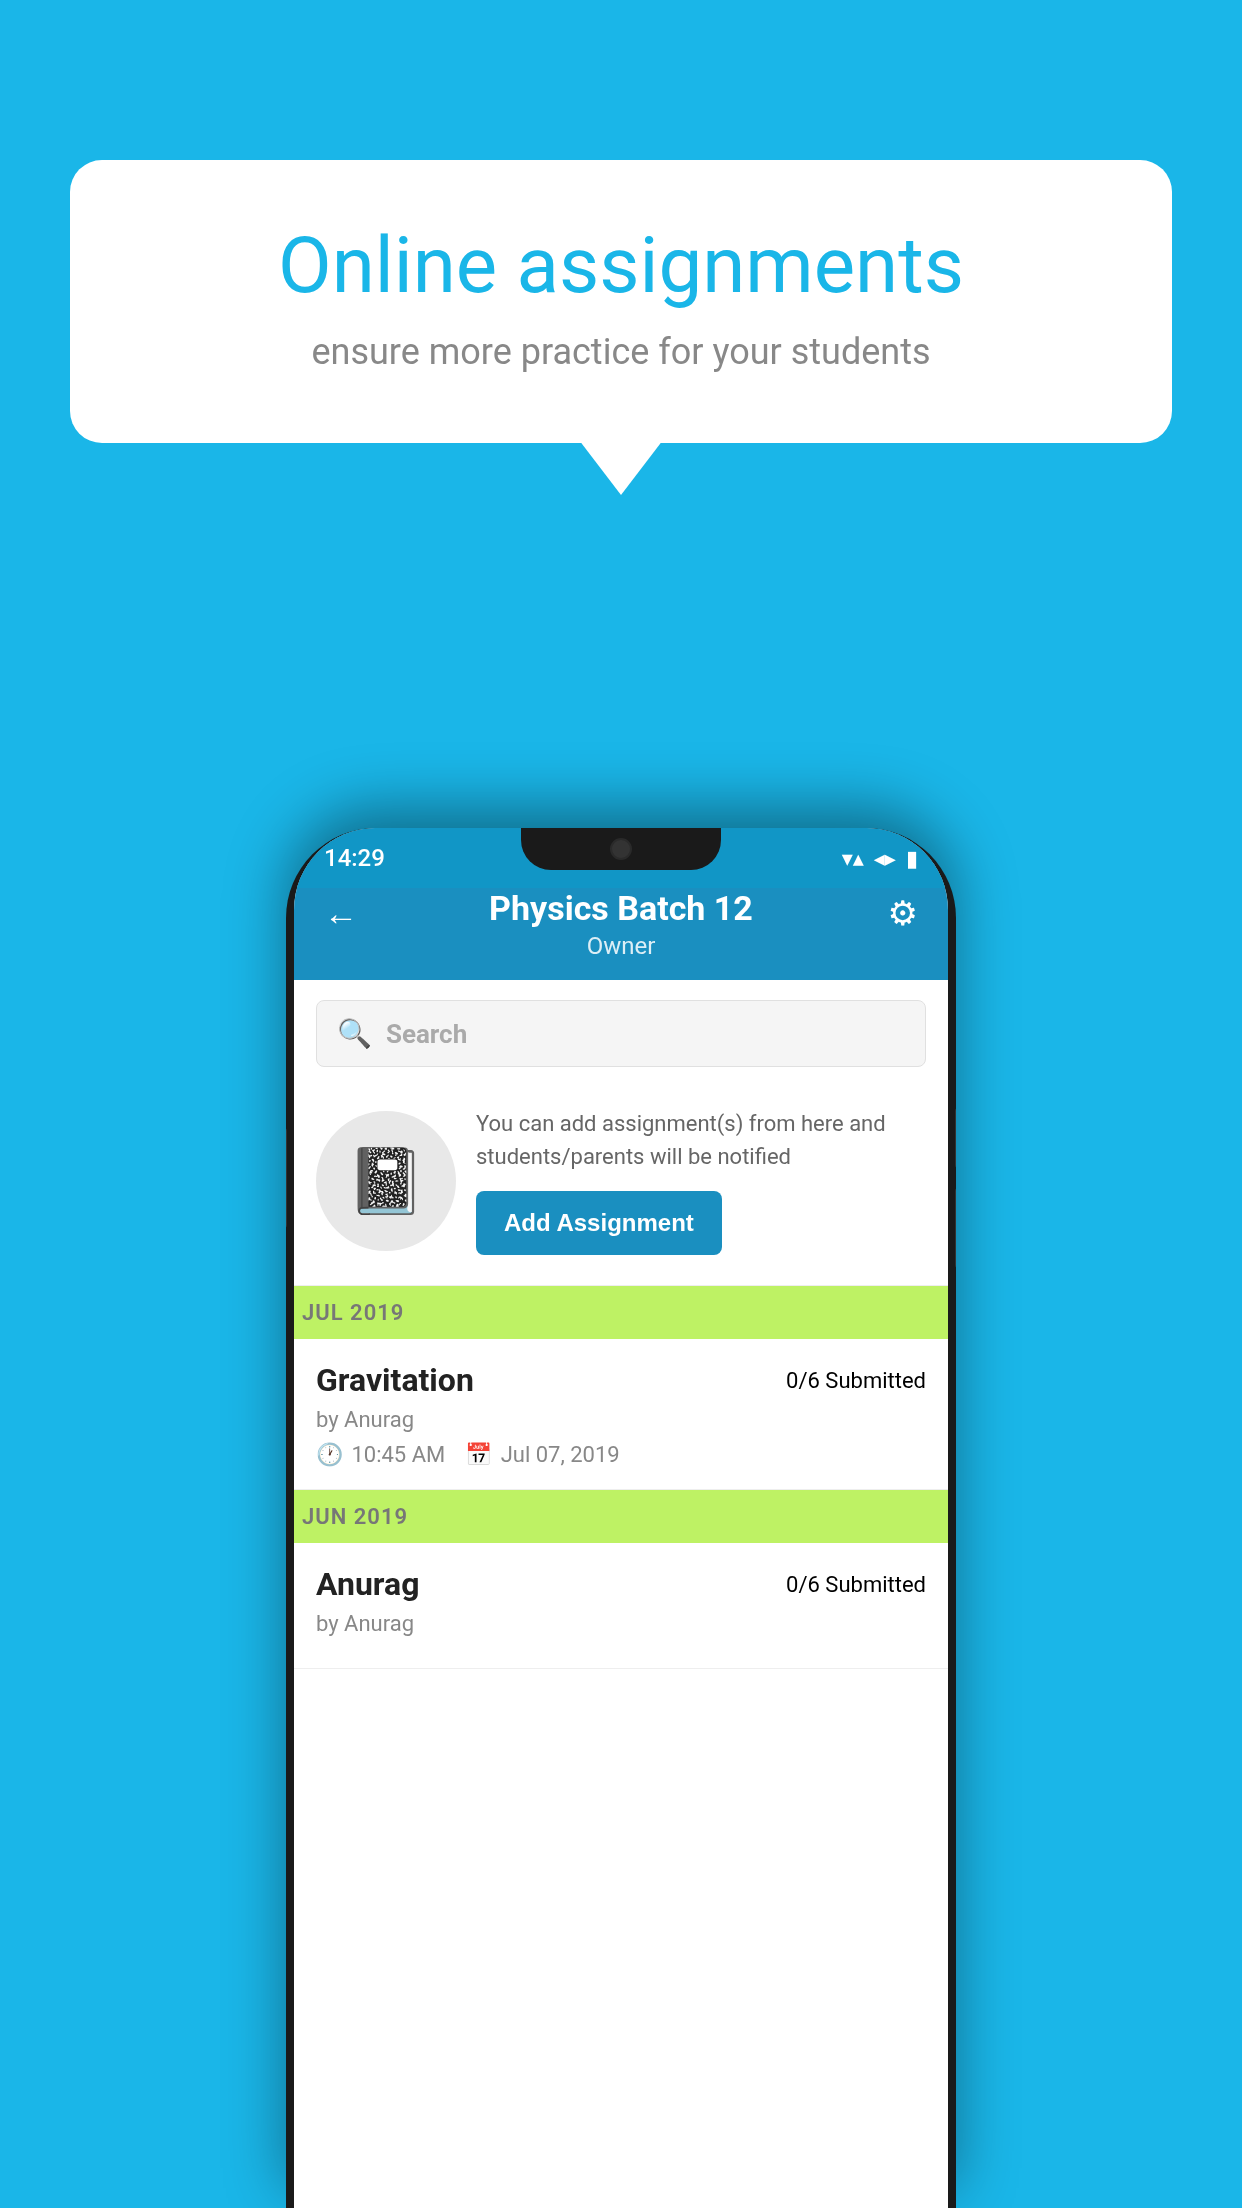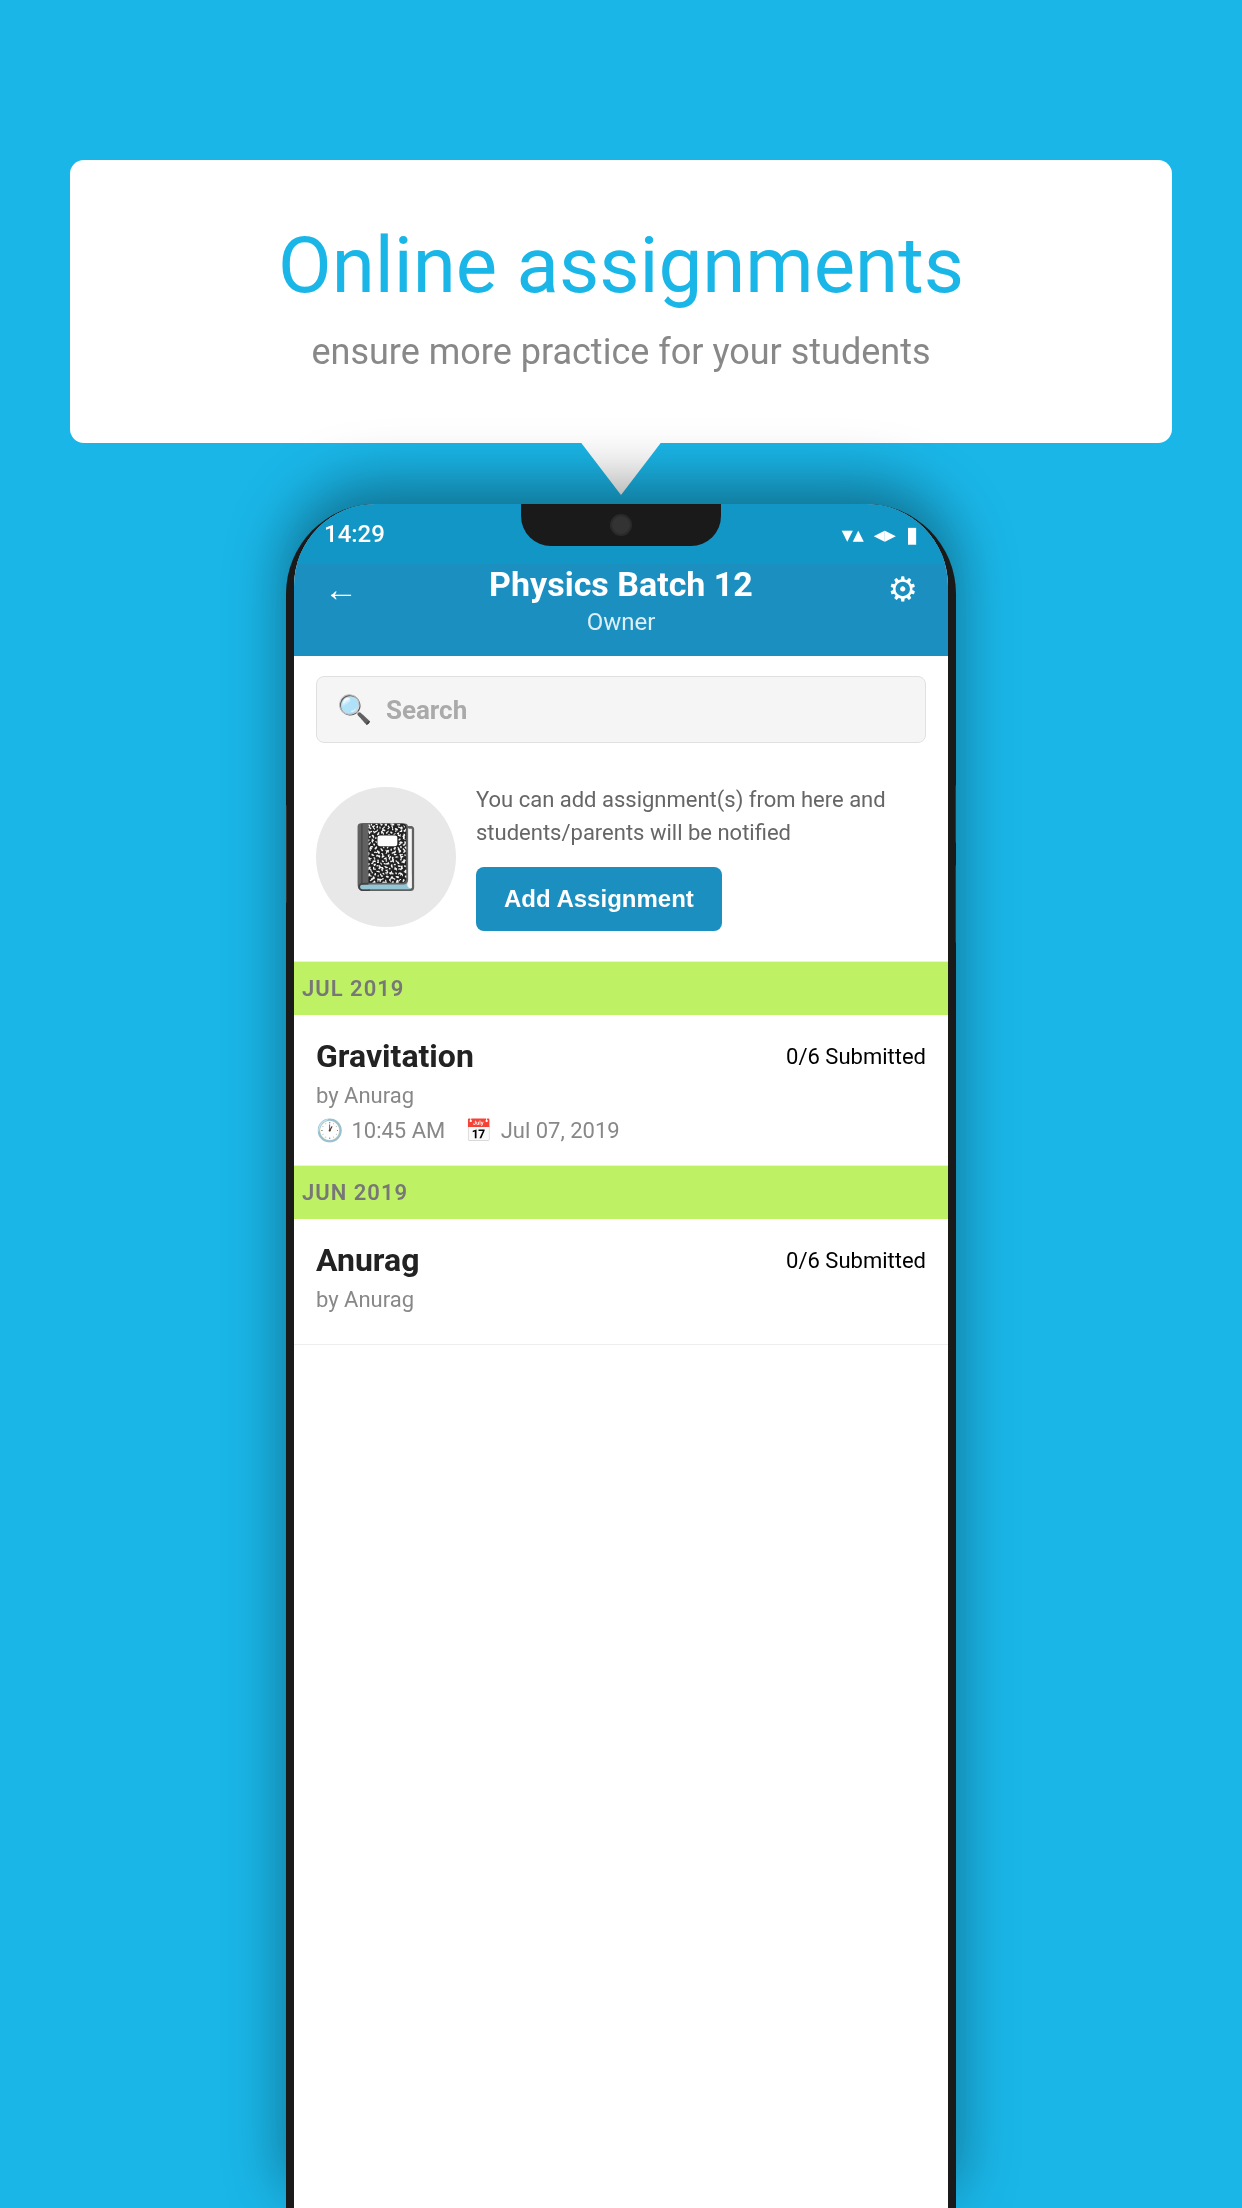--- a/index.html
+++ b/index.html
@@ -15,21 +15,21 @@
     
     .speech-bubble-area {
       position: absolute;
       top: 160px;
       left: 70px;
       right: 70px;
     }
 
     .speech-bubble {
       background: white;
-      border-radius: 14px;
+      border-radius: 32px;
       padding: 60px 80px 70px;
       text-align: center;
       position: relative;
     }
 
     .speech-bubble::after {
       content: '';
       position: absolute;
       bottom: -52px;
       left: 50%;
@@ -54,21 +54,21 @@
       font-weight: 400;
     }
 
     
     .phone-frame {
       position: absolute;
       bottom: 0;
       left: 50%;
       transform: translateX(-50%);
       width: 670px;
-      height: 1704px;
+      height: 1380px;
       background: #1a1a1a;
       border-radius: 90px 90px 0 0;
       overflow: hidden;
       box-shadow: 0 -20px 60px rgba(0,0,0,0.4);
     }
 
     
     .phone-notch {
       position: absolute;
       top: 0;

